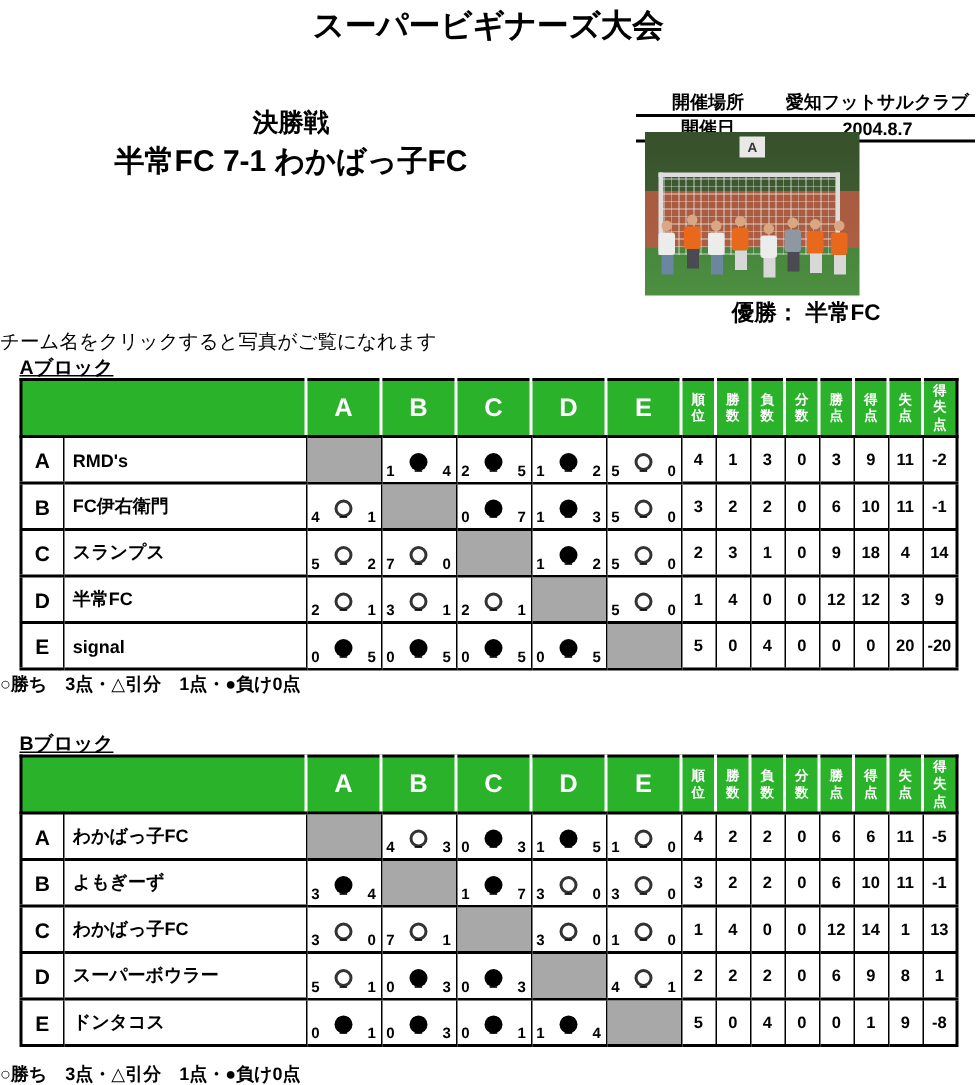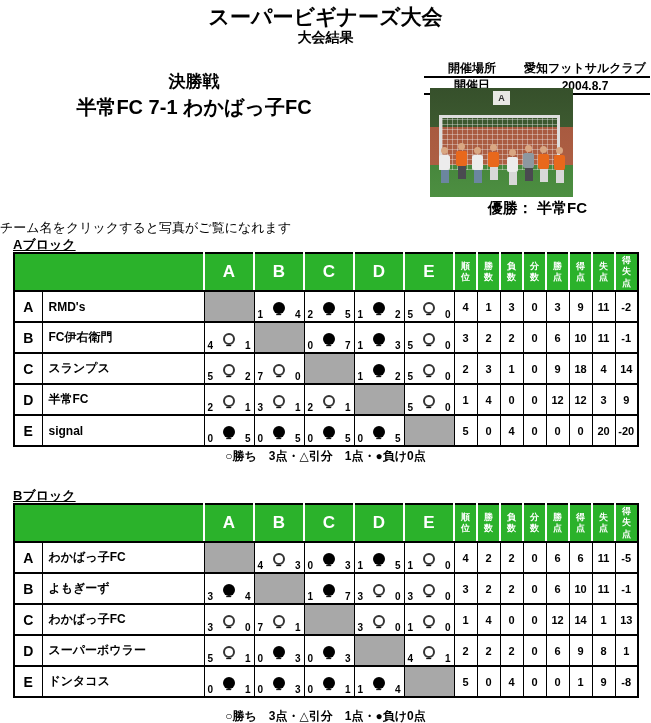--- a/index.html
+++ b/index.html
@@ -53,30 +53,29 @@
   td.c-name { font-size:12px; font-weight:bold; padding-left:6px; }
   td.c-match { position:relative; padding:0; }
   td.c-match.self { background:#a8a8a8; }
   .sym { width:12px; height:12px; border-radius:50%; margin:2px auto 0; }
   .sym.win { background:#fff; border:2px solid #333; }
   .sym.loss { background:#000; }
   .score { position:absolute; bottom:0; left:3px; right:3px; display:flex; justify-content:space-between;
            font-size:10px; font-weight:bold; line-height:12px; }
   td.c-stat { text-align:center; font-size:11px; font-weight:bold; }
 
-  .legend { position:absolute; left:0; width:100%; text-align:center; font-size:12px; font-weight:bold; }
+  .legend { position:absolute; left:0; width:100%; text-align:left; font-size:12px; font-weight:bold; }
   .legend.a { top:448px; } .legend.b { top:708px; }
 </style>
 </head>
 <body>
 
 <div class="page">
 
   <div class="title">スーパービギナーズ大会</div>
-  <div class="subtitle">大会結果</div>
 
   <div class="info-box">
     <div class="info-row">
       <span class="info-label">開催場所</span>
       <span class="info-value">愛知フットサルクラブ</span>
     </div>
     <div class="info-row">
       <span class="info-label">開催日</span>
       <span class="info-value">2004.8.7</span>
     </div>

